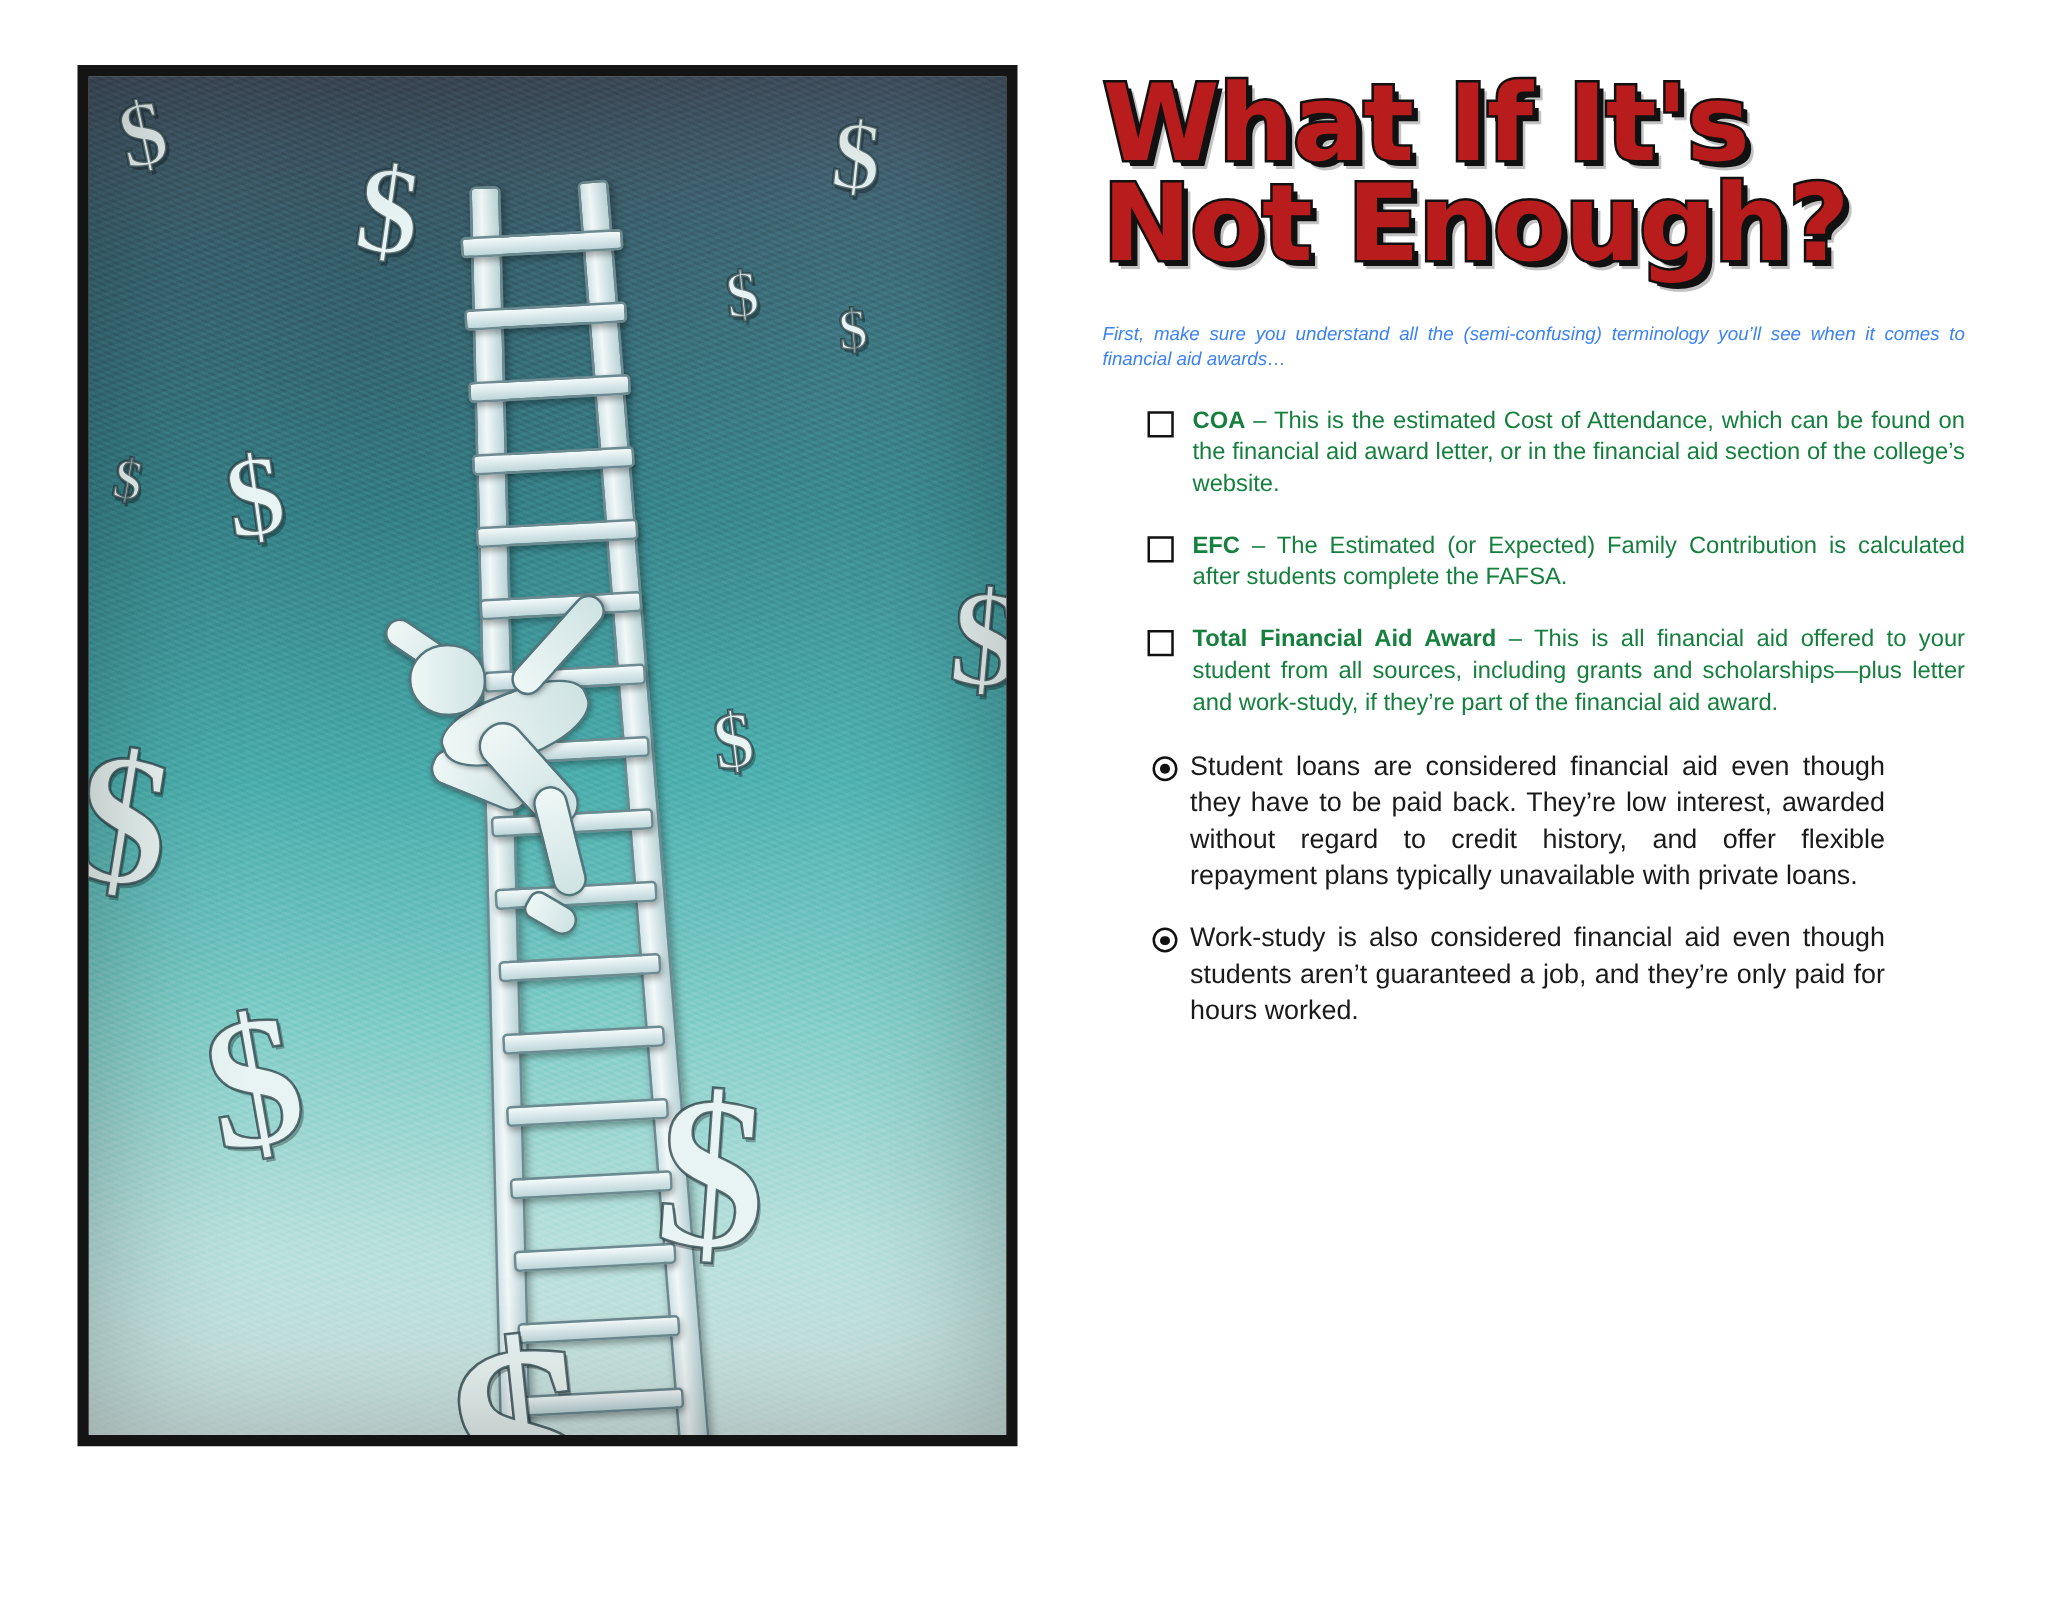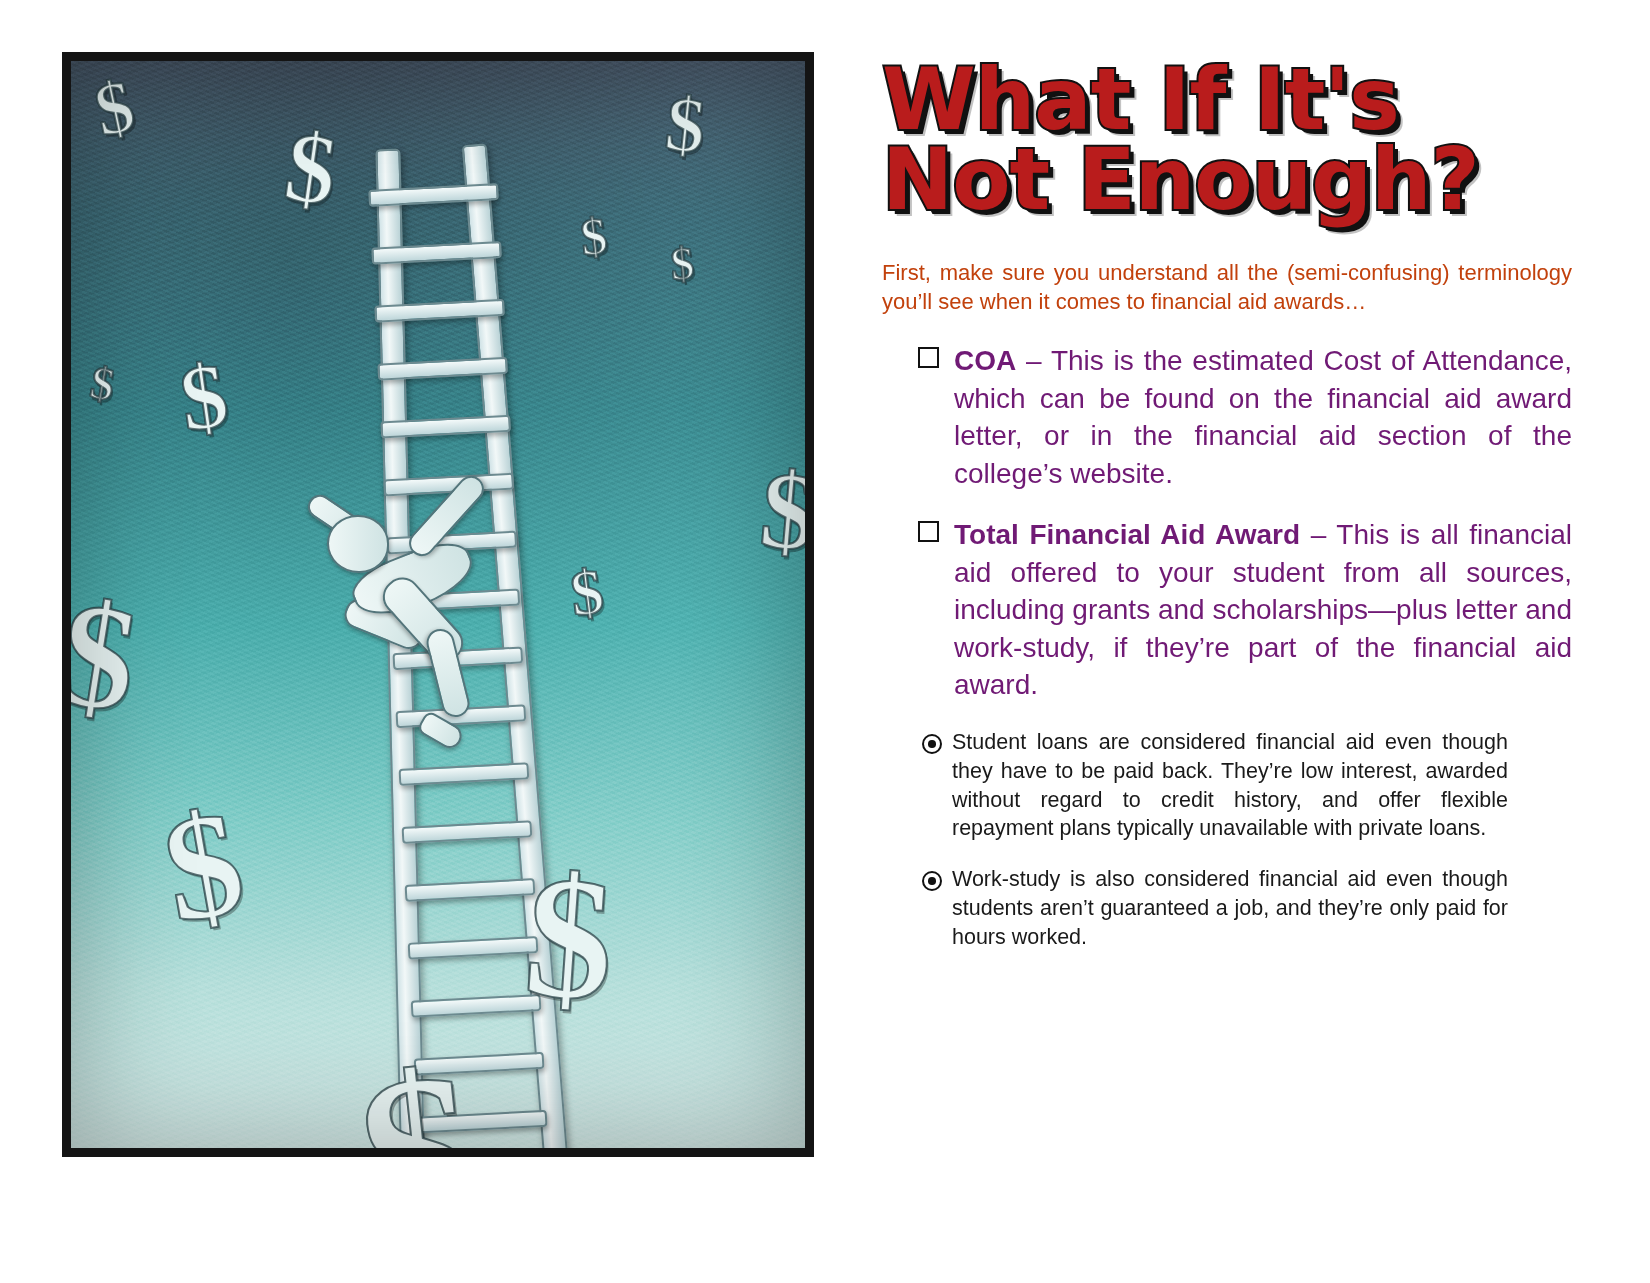--- a/index.html
+++ b/index.html
@@ -171,26 +171,27 @@
     -webkit-text-stroke: 4px #111111;
     paint-order: stroke fill;
     text-shadow:
        5px 5px 0 #111111,
        7px 7px 0 rgba(17,17,17,0.25);
     margin: 0 0 4px 0;
     white-space: pre-line;
   }
 
   #intro {
-    font-size: 22px;
+    font-size: 15px;
     line-height: 1.33;
-    color: #c2410c;
+    color: #3b82f6;
     text-align: justify;
     margin: 38px 0 26px 0;
     width: 690px;
+    font-style: italic;
   }
 
   ul.terms {
     list-style: none;
     margin: 0;
     padding: 0;
   }
   ul.terms > li {
     position: relative;
     padding-left: 72px;
@@ -198,23 +199,23 @@
   }
   .checkbox {
     position: absolute;
     left: 36px;
     top: 5px;
     width: 17px;
     height: 17px;
     border: 2.3px solid #111;
   }
   .term-text {
-    font-size: 28px;
+    font-size: 19px;
     line-height: 1.34;
-    color: #701a75;
+    color: #15803d;
     text-align: justify;
     width: 618px;
   }
   .term-text b { font-weight: bold; }
 
   ul.subpoints {
     list-style: none;
     margin: 22px 0 0 0;
     padding: 0;
   }
@@ -315,20 +316,21 @@
 
   <p id="intro">First, make sure you understand all the (semi-confusing) terminology you’ll see when it comes to financial aid awards…</p>
 
   <ul class="terms" id="terms-list">
       <li>
         <span class="checkbox"></span>
         <div class="term-text"><b>COA</b><span> – This is the estimated Cost of Attendance, which can be found on the financial aid award letter, or in the financial aid section of the college’s website.</span></div>
       </li>
       <li>
         <span class="checkbox"></span>
+        <div class="term-text"><b>EFC</b><span> – The Estimated (or Expected) Family Contribution is calculated after students complete the FAFSA.</span></div>
       </li>
       <li>
         <span class="checkbox"></span>
         <div class="term-text"><b>Total Financial Aid Award</b><span> – This is all financial aid offered to your student from all sources, including grants and scholarships—plus letter and work-study, if they’re part of the financial aid award.</span></div>
       </li>
     </ul>
 
   <ul class="subpoints" id="subpoints-list">
       <li>
         <span class="bullet-o"></span>

